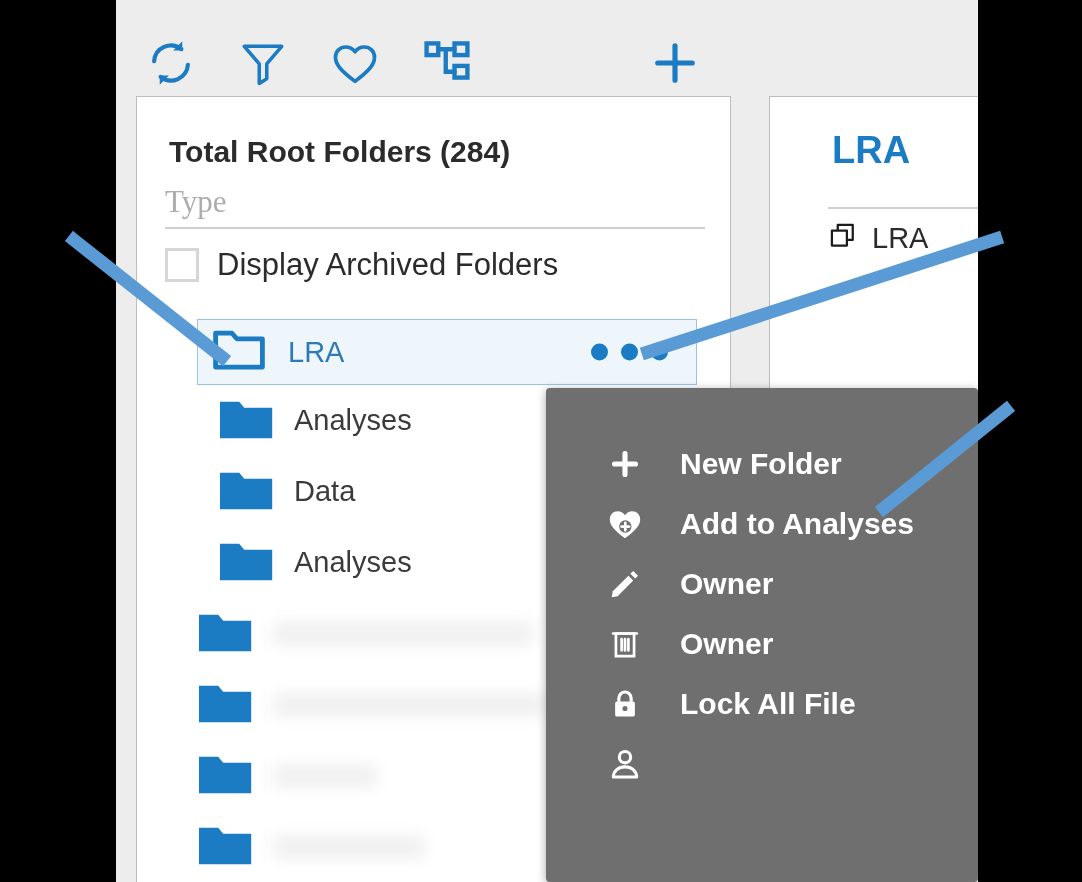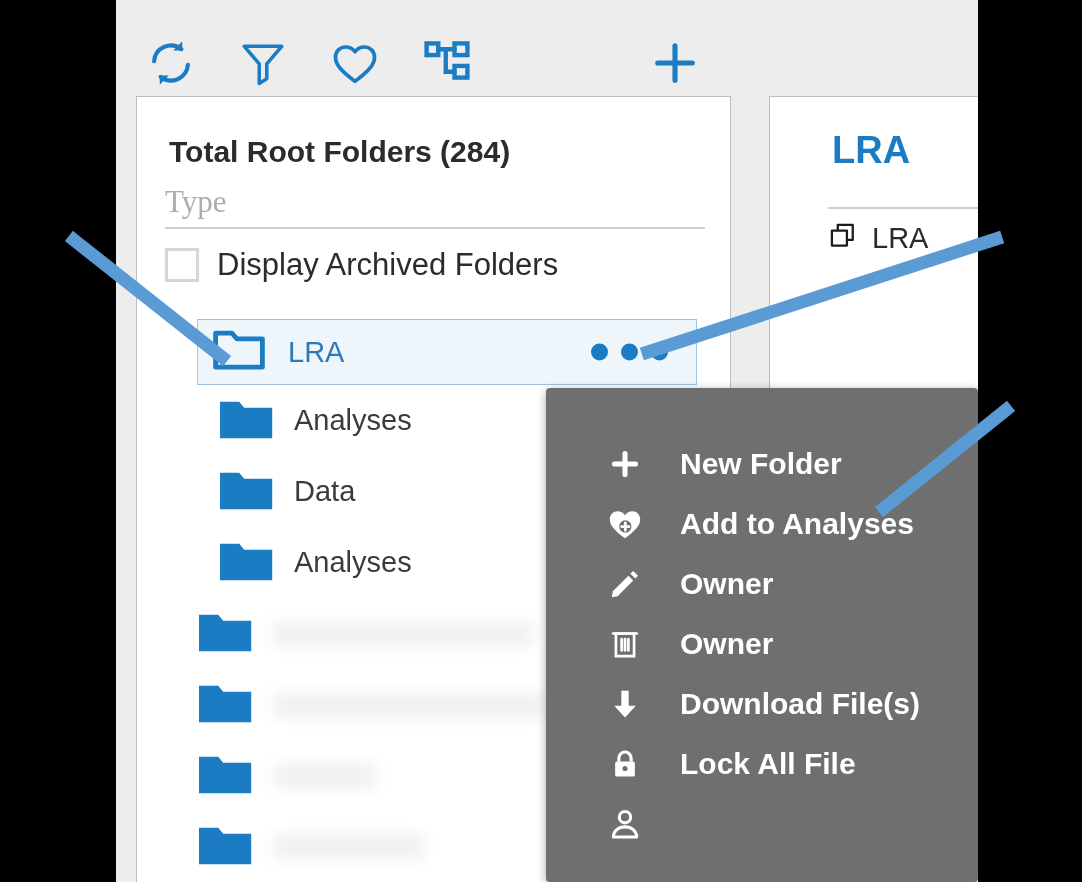--- a/index.html
+++ b/index.html
@@ -405,29 +405,20 @@
         <span class="ci">
           <svg width="34" height="34" viewBox="0 0 24 24" fill="none" stroke="#fff" stroke-width="1.9" stroke-linecap="round">
             <path d="M3.6 4.6h16.8"></path>
             <path d="M5.6 4.6h12.8v16H5.6z"></path>
             <path d="M9.6 8.6v8M12 8.6v8M14.4 8.6v8"></path>
           </svg>
         </span>
         <span class="cl">Owner</span>
       </div>
 
-      <div class="ctx-item">
-        <span class="ci">
-          <svg width="34" height="34" viewBox="0 0 24 24">
-            <rect x="9.4" y="2.6" width="5.2" height="12" fill="#fff"></rect>
-            <path d="M4.4 13.2h15.2L12 21.6z" fill="#fff"></path>
-          </svg>
-        </span>
-        <span class="cl">Download File(s)</span>
-      </div>
 
       <div class="ctx-item">
         <span class="ci">
           <svg width="32" height="32" viewBox="0 0 24 24">
             <path d="M7.4 10.4V7.6a4.6 4.6 0 0 1 9.2 0v2.8" fill="none" stroke="#fff" stroke-width="2.4"></path>
             <rect x="4.6" y="10.2" width="14.8" height="11.2" rx="1.4" fill="#fff"></rect>
             <circle cx="12" cy="15.4" r="1.9" fill="#706f6f"></circle>
           </svg>
         </span>
         <span class="cl">Lock All File</span>

